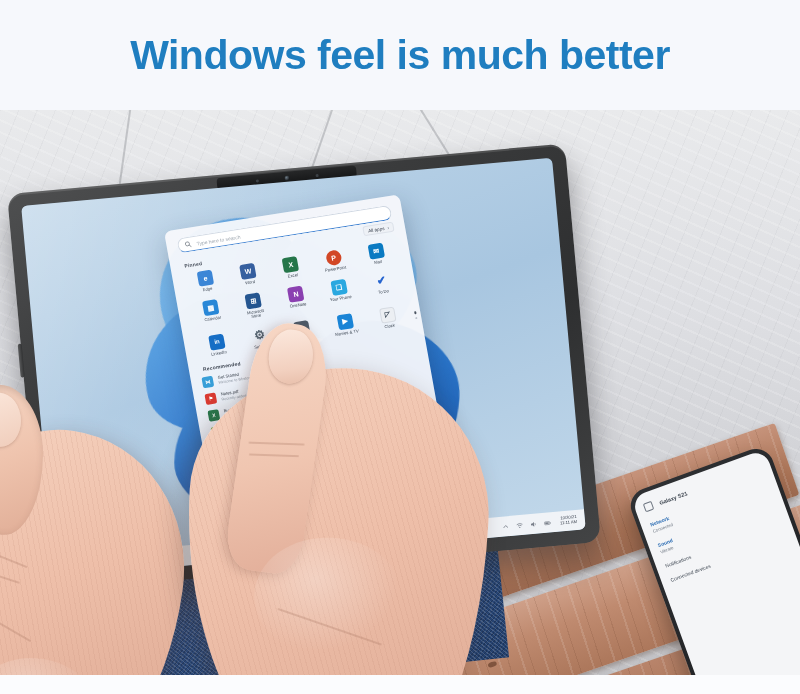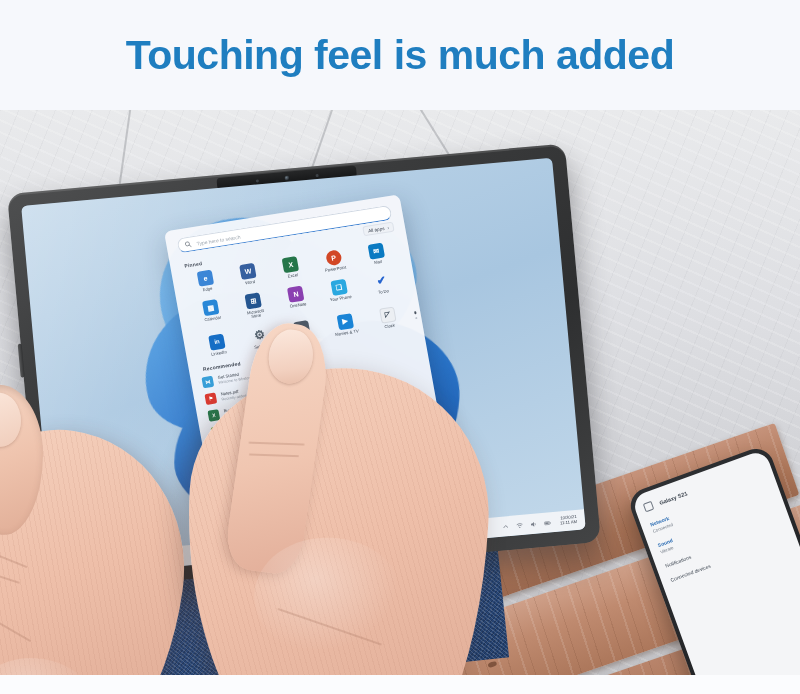--- a/index.html
+++ b/index.html
@@ -318,21 +318,21 @@
   
   #footer{
     position:absolute; left:0; top:675px; width:800px; height:19px;
     background:#fbfcfe;
   }
 </style>
 </head>
 <body>
 
 <div id="banner">
-  <div id="banner-title">Touching feel is much added</div>
+  <div id="banner-title">Windows feel is much better</div>
 </div>
 
 <div id="photo">
 
   <div class="ground"></div>
   <div class="seam s1"></div>
   <div class="seam s2"></div>
   <div class="seam s3"></div>
   <div class="shadow-blob" style="left:120px;top:330px;width:430px;height:180px;"></div>
 

